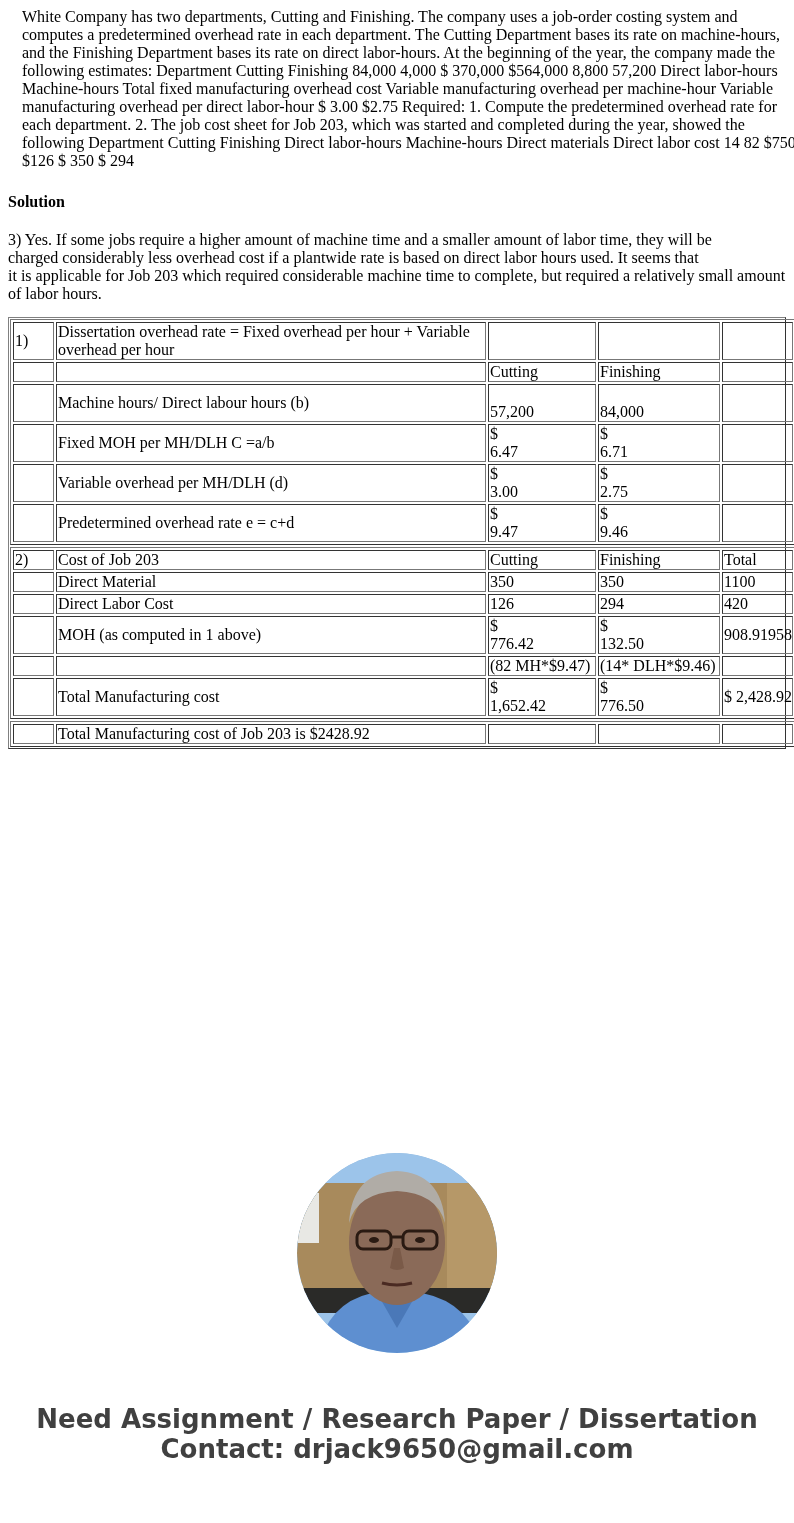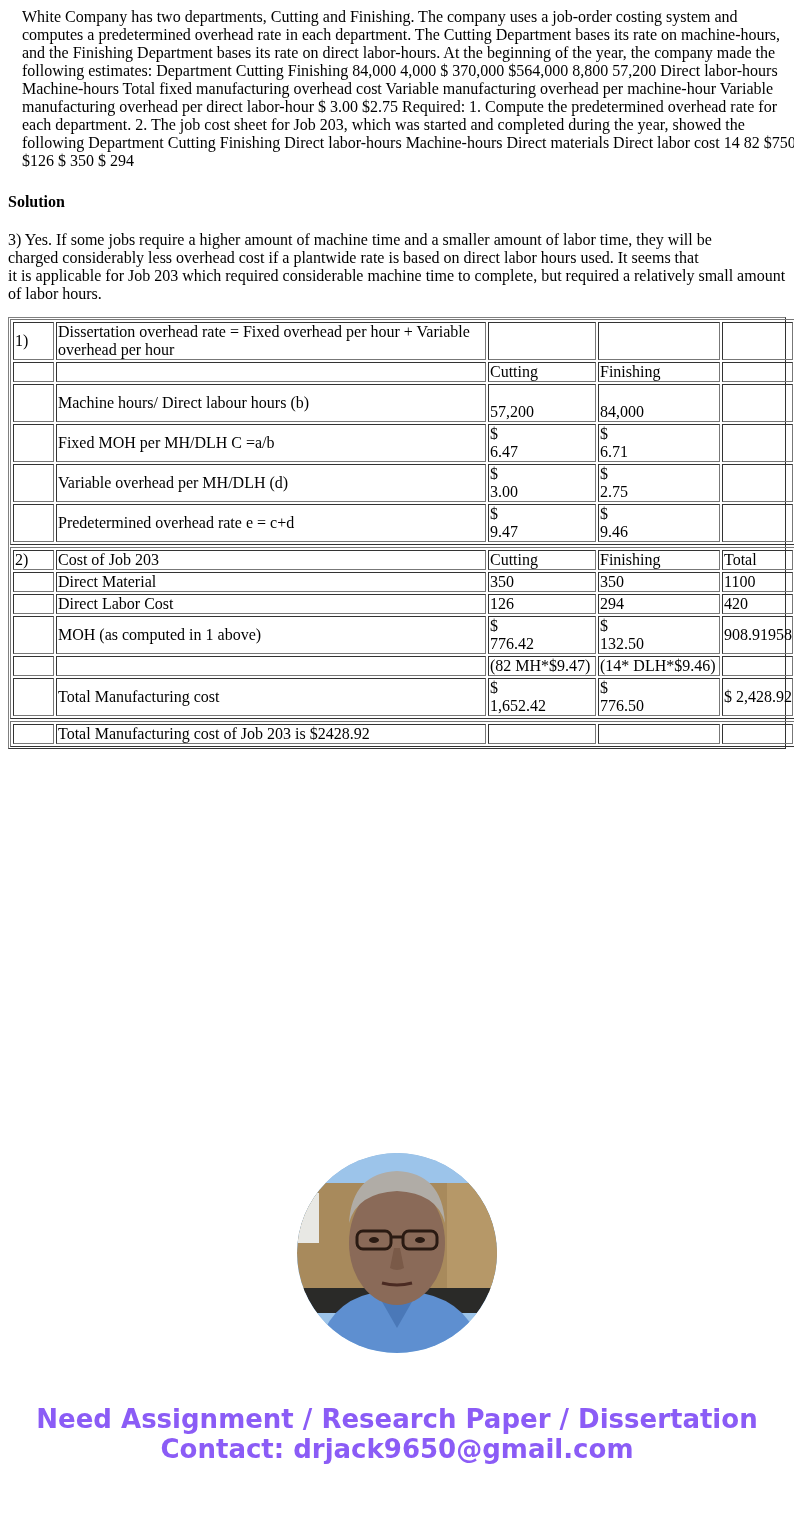--- a/index.html
+++ b/index.html
@@ -93,21 +93,21 @@
     .footer {
       position: absolute;
       left: 0;
       top: 1404px;
       width: 794px;
       text-align: center;
       font-family: "DejaVu Sans", sans-serif;
       font-weight: bold;
       font-size: 26px;
       line-height: 30px;
-      color: #8b5cf6;
+      color: #404040;
     }
     .footer span { display: block; }
   </style>
 </head>
 <body>
 
 <p class="question">White Company has two departments, Cutting and Finishing. The company uses a job-order costing system and computes a predetermined overhead rate in each department. The Cutting Department bases its rate on machine-hours, and the Finishing Department bases its rate on direct labor-hours. At the beginning of the year, the company made the following estimates: Department Cutting Finishing 84,000 4,000 $ 370,000 $564,000 8,800 57,200 Direct labor-hours Machine-hours Total fixed manufacturing overhead cost Variable manufacturing overhead per machine-hour Variable manufacturing overhead per direct labor-hour $ 3.00 $2.75 Required: 1. Compute the predetermined overhead rate for each department. 2. The job cost sheet for Job 203, which was started and completed during the year, showed the following Department Cutting Finishing Direct labor-hours Machine-hours Direct materials Direct labor cost 14 82 $750 $126 $ 350 $ 294</p>
 
 <h3 class="solution-heading">Solution</h3>
 

